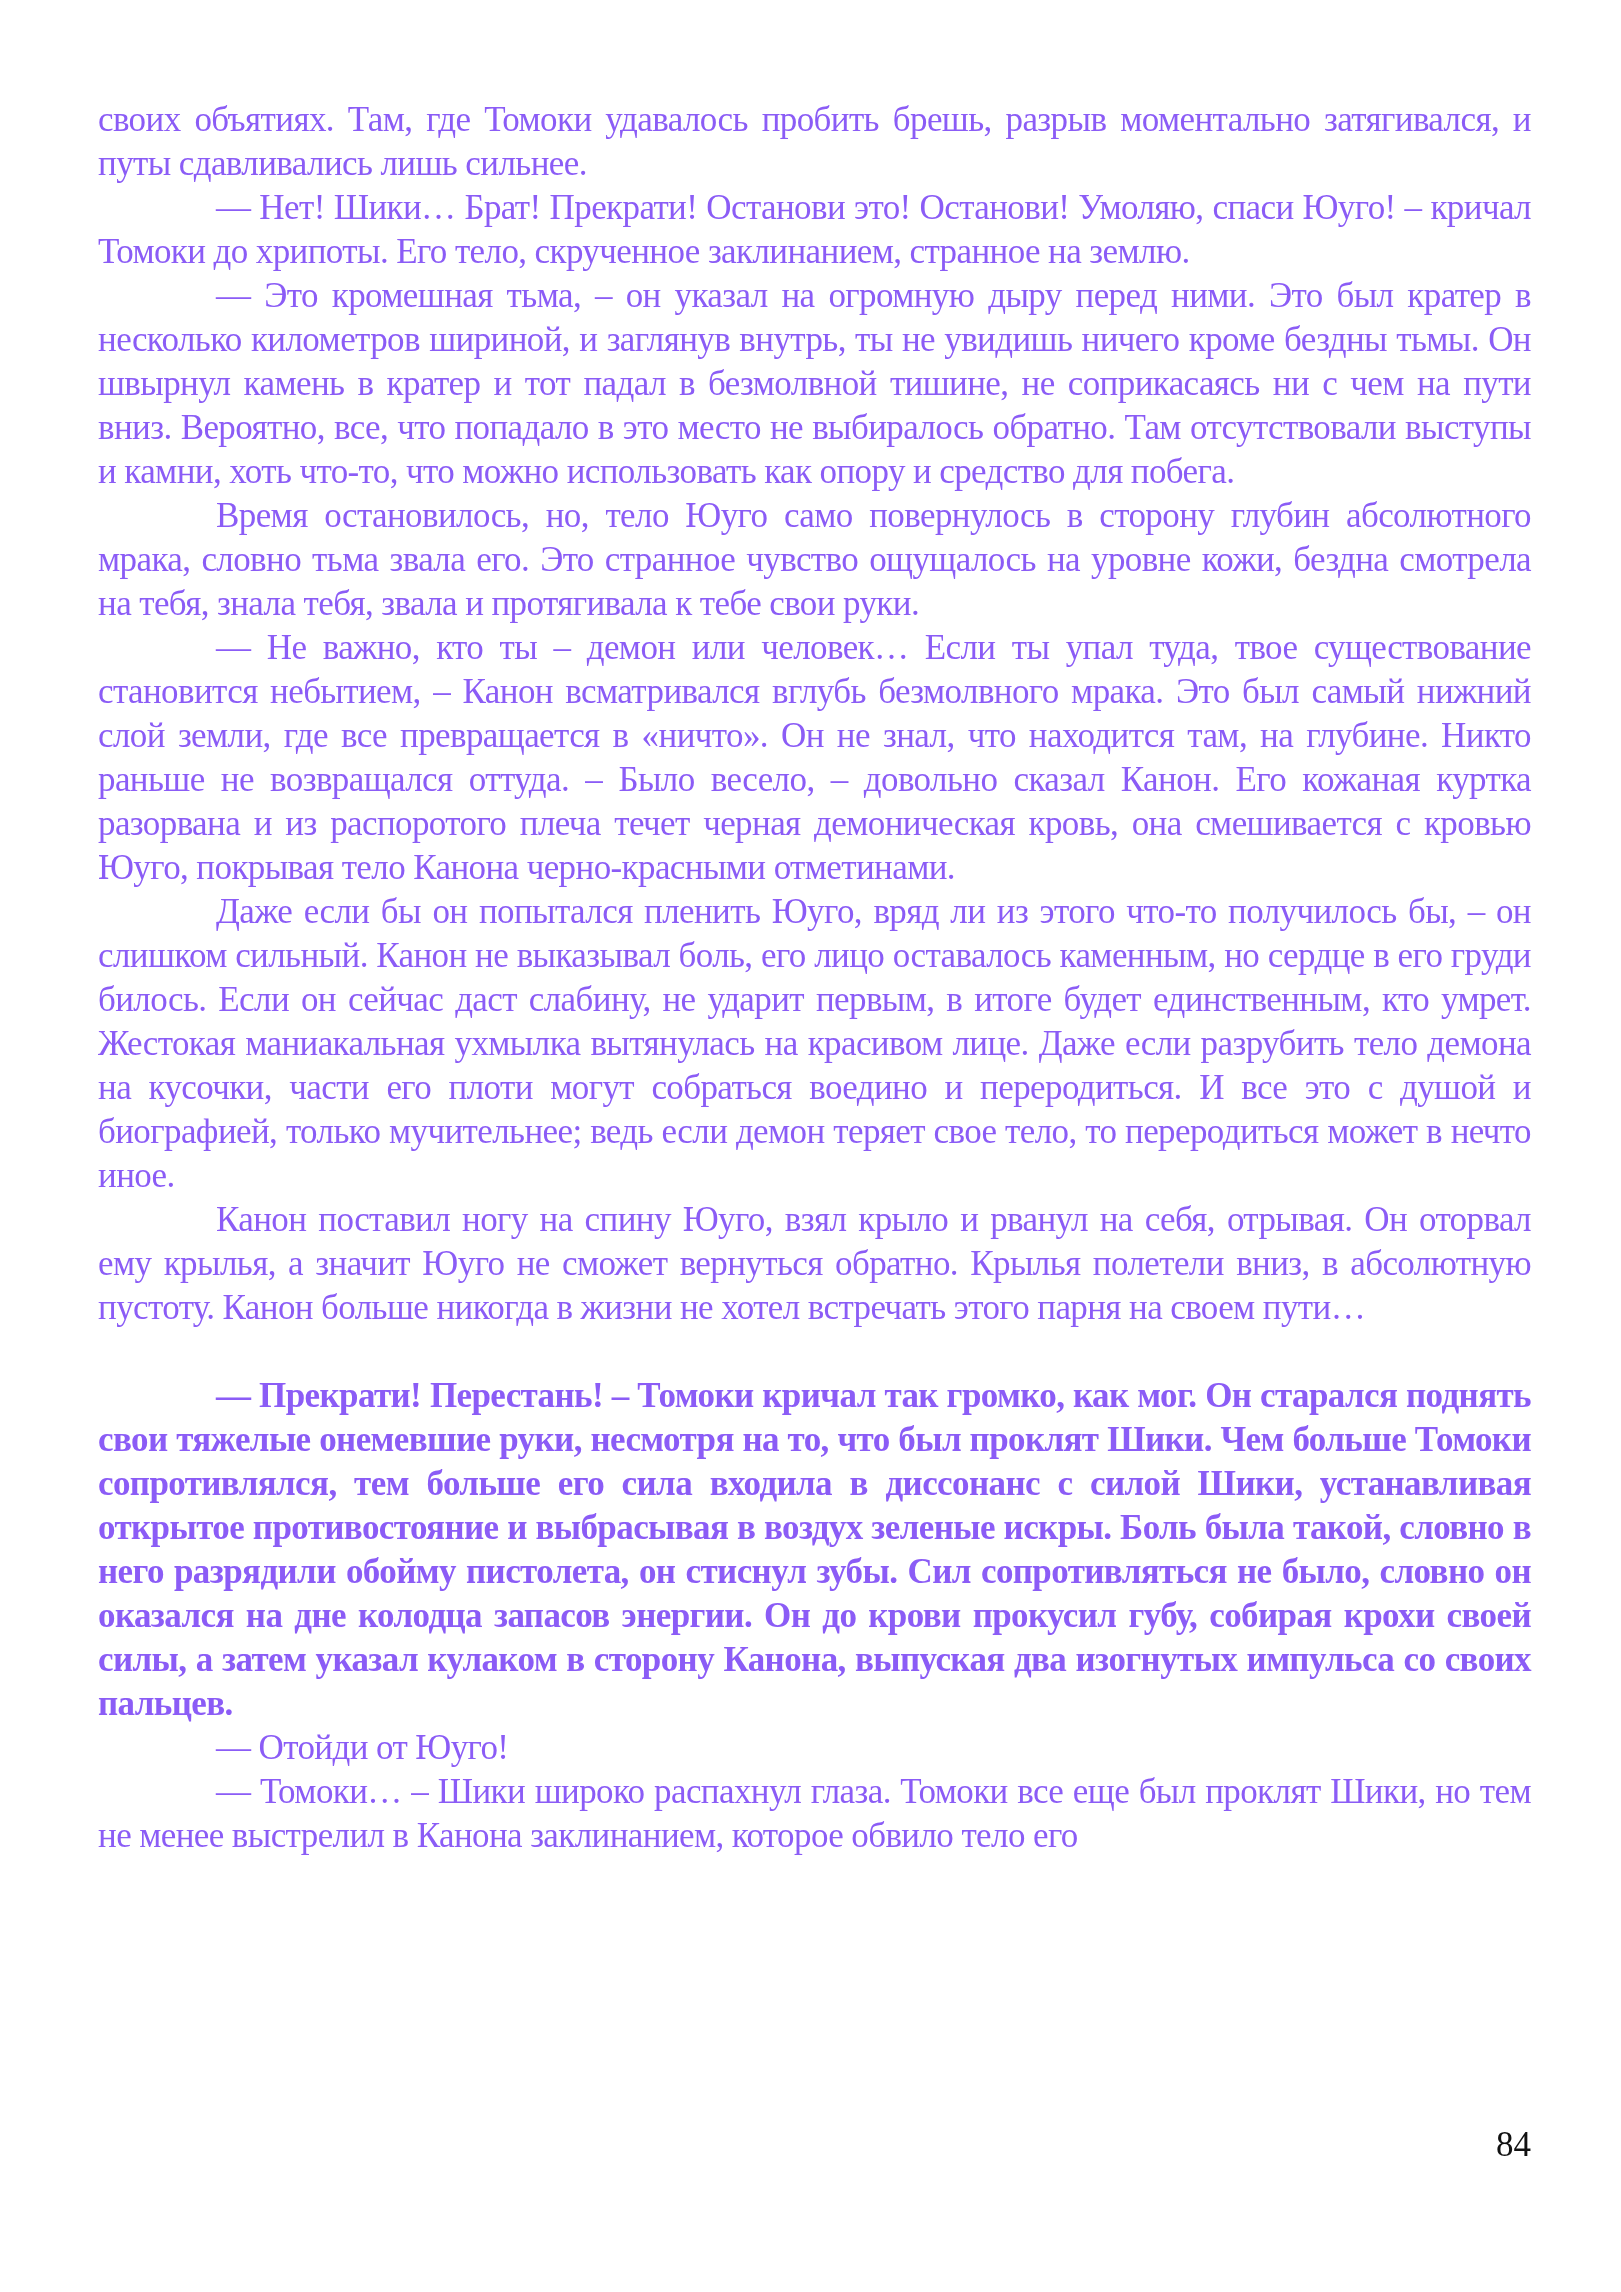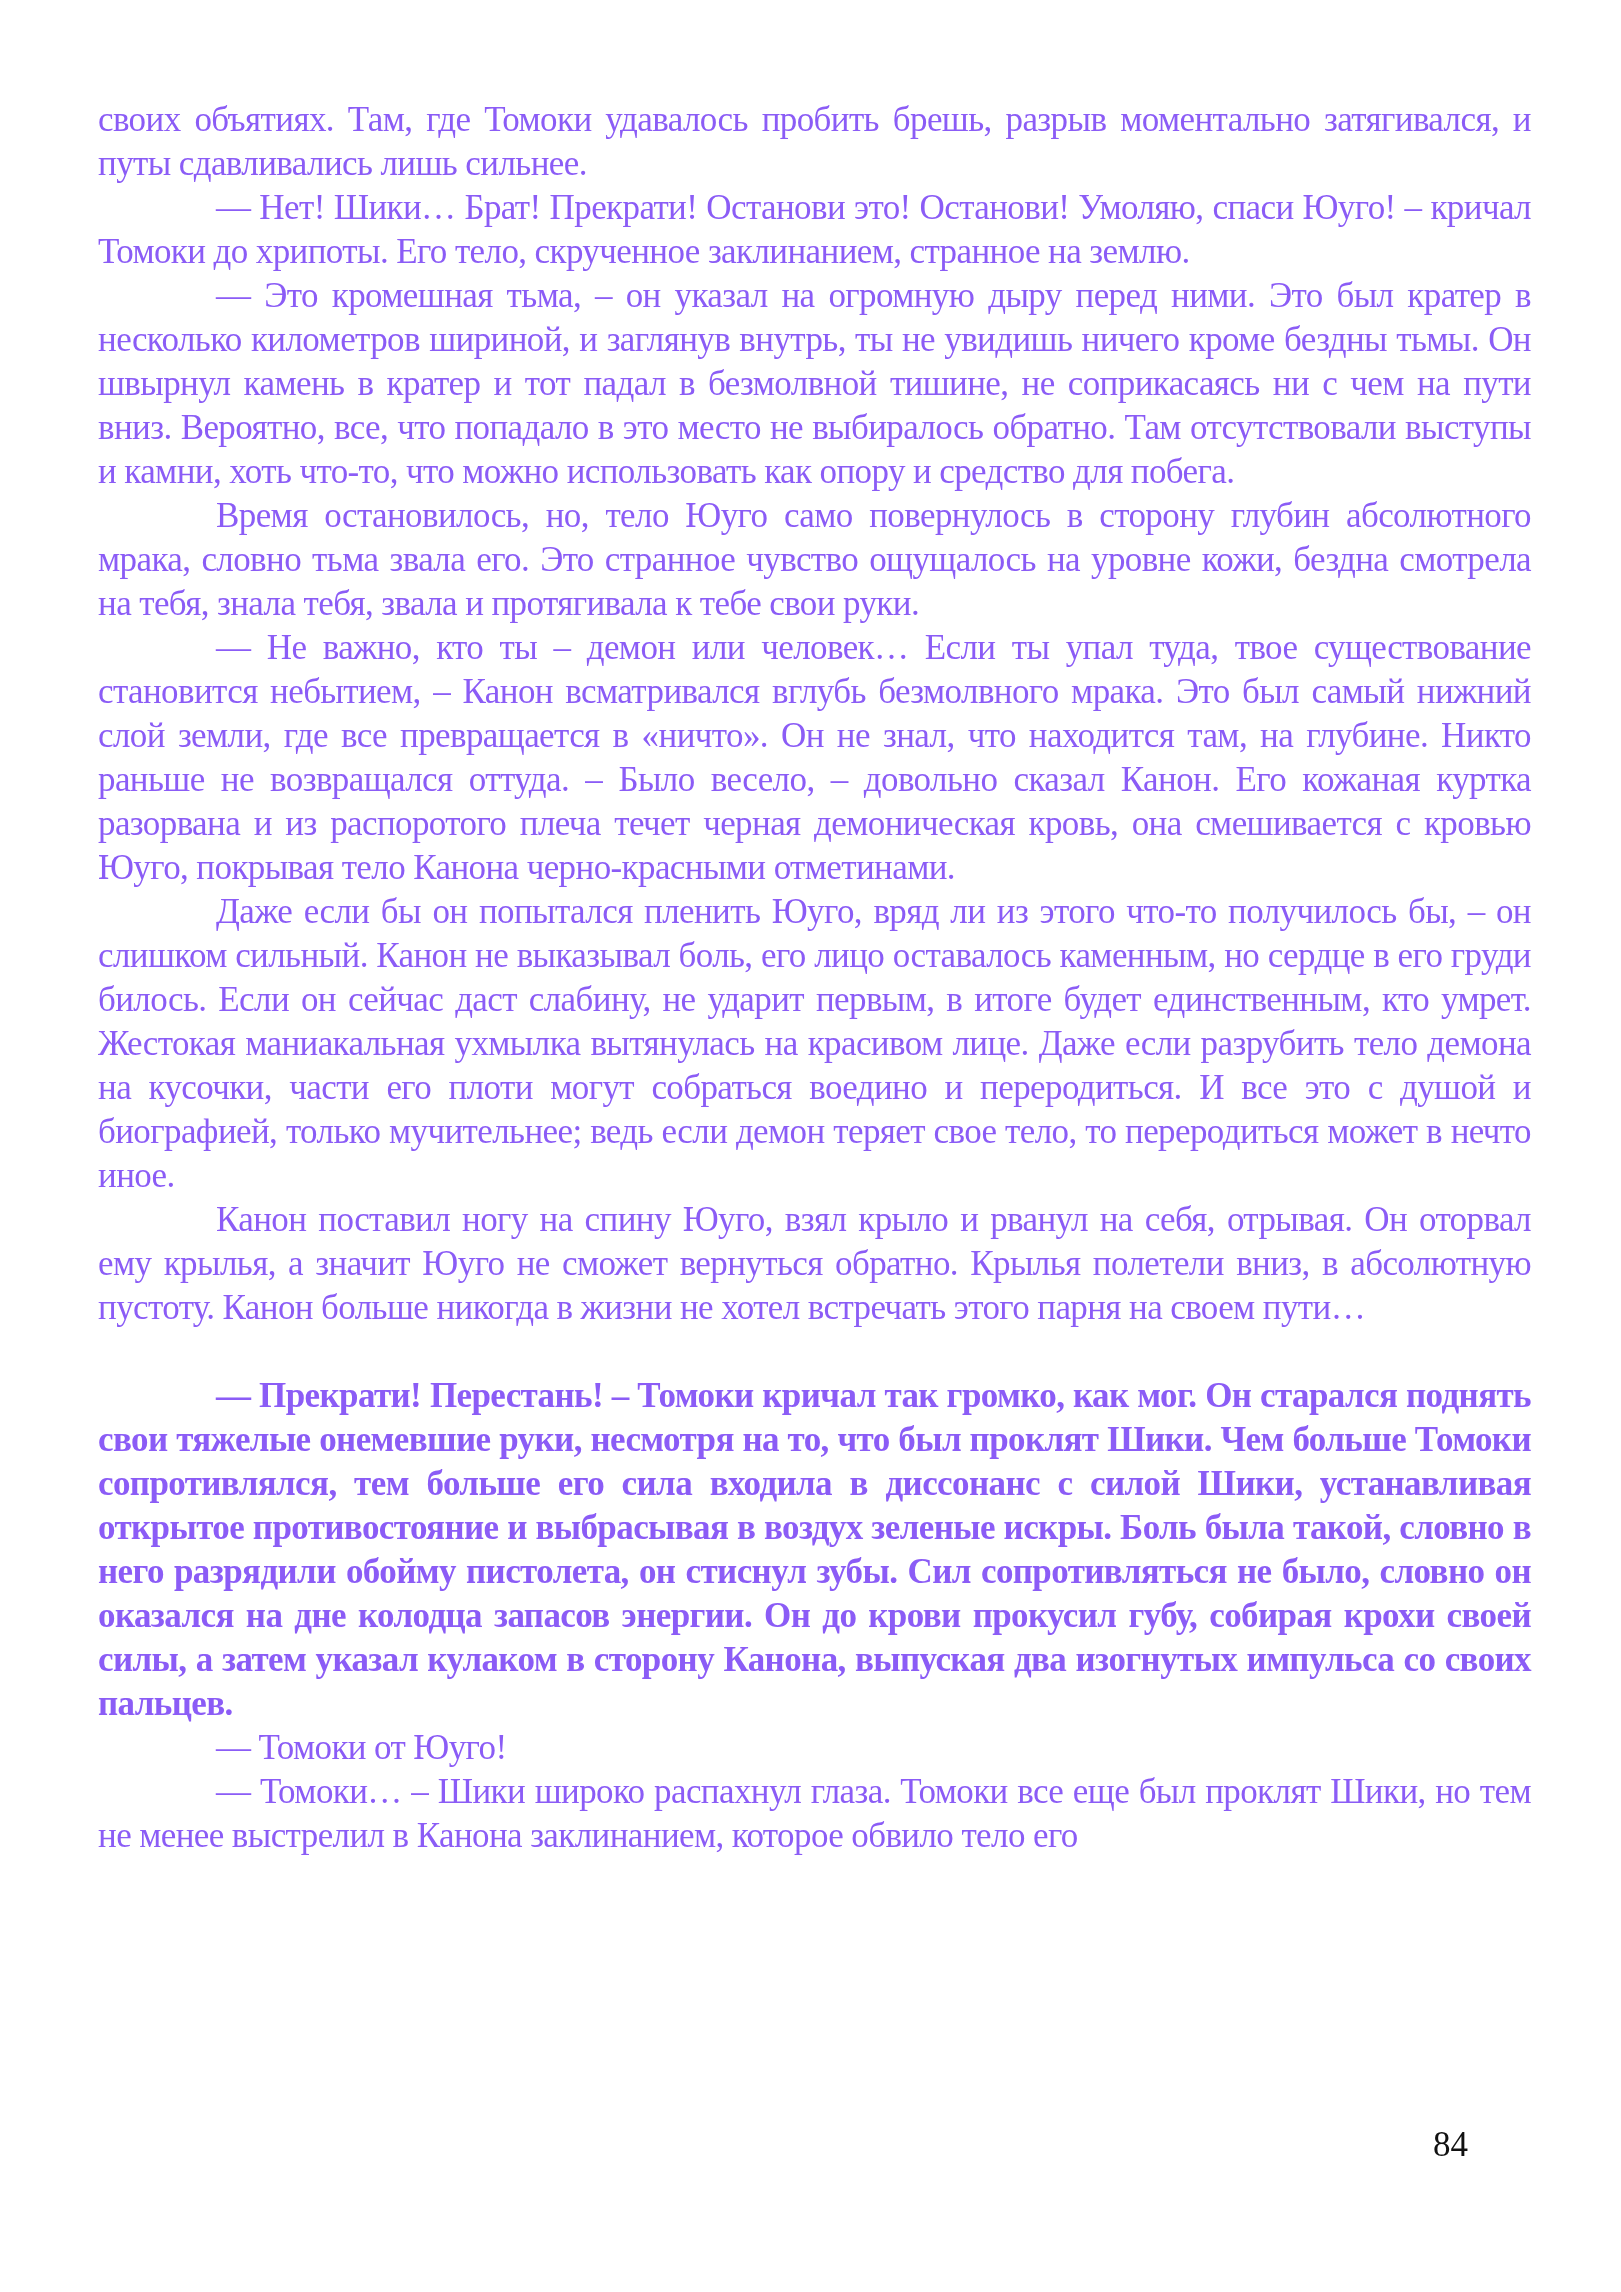--- a/index.html
+++ b/index.html
@@ -17,35 +17,36 @@
     letter-spacing: -0.6px;
   }
   .page p { margin: 0; }
   .page p.indent { text-indent: 118px; }
   .page p.gap { margin-top: 44px; font-weight: bold; }
   .page-number {
     position: absolute;
     left: 1433px;
     top: 2125px;
     width: 98px;
+    text-align: right;
     font-family: "Liberation Serif", "DejaVu Serif", serif;
     font-size: 35px;
     color: #111111;
   }
 </style>
 </head>
 <body>
 
 <div class="page">
   <p>своих объятиях. Там, где Томоки удавалось пробить брешь, разрыв моментально затягивался, и путы сдавливались лишь сильнее.</p>
   <p class="indent">— Нет! Шики… Брат! Прекрати! Останови это! Останови! Умоляю, спаси Юуго! – кричал Томоки до хрипоты. Его тело, скрученное заклинанием, странное на землю.</p>
   <p class="indent">— Это кромешная тьма, – он указал на огромную дыру перед ними. Это был кратер в несколько километров шириной, и заглянув внутрь, ты не увидишь ничего кроме бездны тьмы. Он швырнул камень в кратер и тот падал в безмолвной тишине, не соприкасаясь ни с чем на пути вниз. Вероятно, все, что попадало в это место не выбиралось обратно. Там отсутствовали выступы и камни, хоть что-то, что можно использовать как опору и средство для побега.</p>
   <p class="indent">Время остановилось, но, тело Юуго само повернулось в сторону глубин абсолютного мрака, словно тьма звала его. Это странное чувство ощущалось на уровне кожи, бездна смотрела на тебя, знала тебя, звала и протягивала к тебе свои руки.</p>
   <p class="indent">— Не важно, кто ты – демон или человек… Если ты упал туда, твое существование становится небытием, – Канон всматривался вглубь безмолвного мрака. Это был самый нижний слой земли, где все превращается в «ничто». Он не знал, что находится там, на глубине. Никто раньше не возвращался оттуда. – Было весело, – довольно сказал Канон. Его кожаная куртка разорвана и из распоротого плеча течет черная демоническая кровь, она смешивается с кровью Юуго, покрывая тело Канона черно-красными отметинами.</p>
   <p class="indent">Даже если бы он попытался пленить Юуго, вряд ли из этого что-то получилось бы, – он слишком сильный. Канон не выказывал боль, его лицо оставалось каменным, но сердце в его груди билось. Если он сейчас даст слабину, не ударит первым, в итоге будет единственным, кто умрет. Жестокая маниакальная ухмылка вытянулась на красивом лице. Даже если разрубить тело демона на кусочки, части его плоти могут собраться воедино и переродиться. И все это с душой и биографией, только мучительнее; ведь если демон теряет свое тело, то переродиться может в нечто иное.</p>
   <p class="indent">Канон поставил ногу на спину Юуго, взял крыло и рванул на себя, отрывая. Он оторвал ему крылья, а значит Юуго не сможет вернуться обратно. Крылья полетели вниз, в абсолютную пустоту. Канон больше никогда в жизни не хотел встречать этого парня на своем пути…</p>
   <p class="indent gap">— Прекрати! Перестань! – Томоки кричал так громко, как мог. Он старался поднять свои тяжелые онемевшие руки, несмотря на то, что был проклят Шики. Чем больше Томоки сопротивлялся, тем больше его сила входила в диссонанс с силой Шики, устанавливая открытое противостояние и выбрасывая в воздух зеленые искры. Боль была такой, словно в него разрядили обойму пистолета, он стиснул зубы. Сил сопротивляться не было, словно он оказался на дне колодца запасов энергии. Он до крови прокусил губу, собирая крохи своей силы, а затем указал кулаком в сторону Канона, выпуская два изогнутых импульса со своих пальцев.</p>
-  <p class="indent">— Томоки от Юуго!</p>
+  <p class="indent">— Отойди от Юуго!</p>
   <p class="indent">— Томоки… – Шики широко распахнул глаза. Томоки все еще был проклят Шики, но тем не менее выстрелил в Канона заклинанием, которое обвило тело его</p>
 </div>
 
 <div class="page-number">84</div>
 
 
 </body></html>

